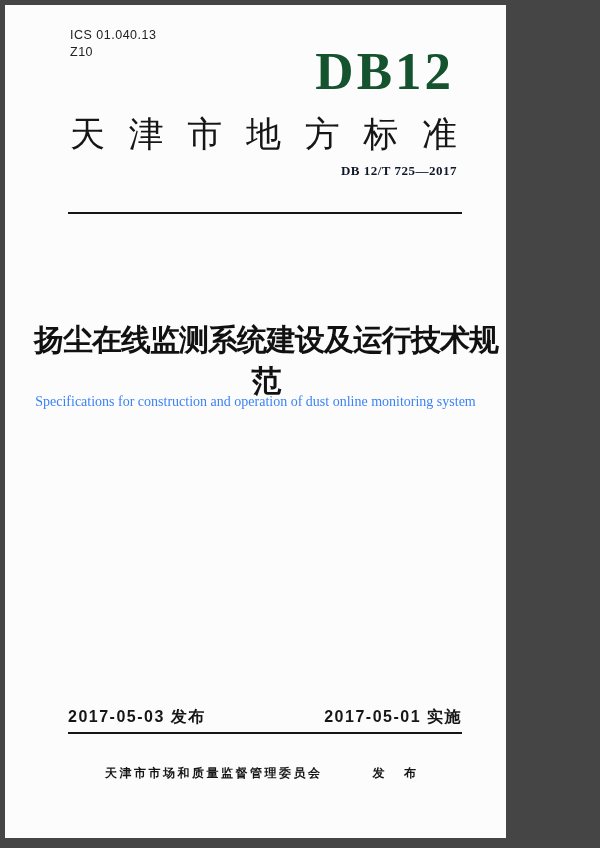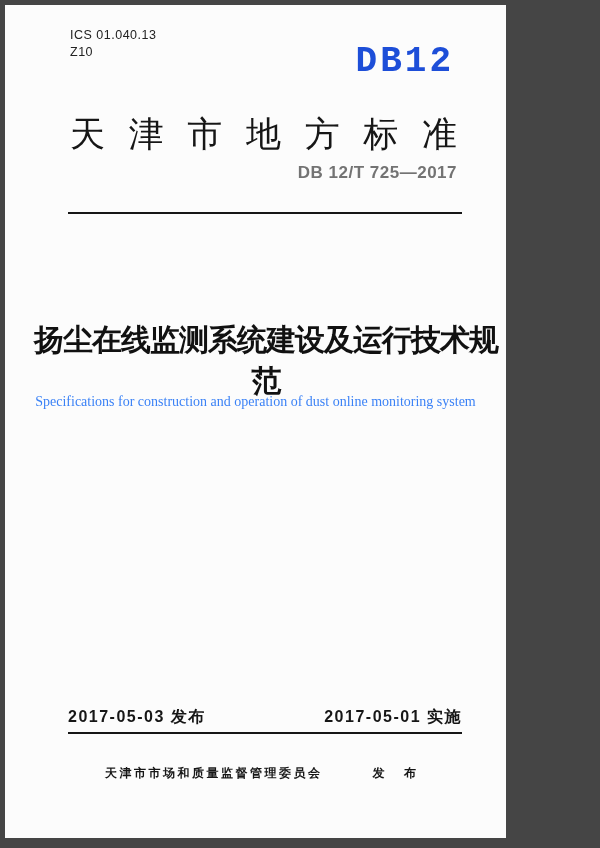--- a/index.html
+++ b/index.html
@@ -23,39 +23,39 @@
   }
 
   .ics-block{
     position:absolute;left:65px;top:22px;
     font-size:12.5px;line-height:17px;
     letter-spacing:0.5px;
     color:#222;
   }
   .logo{
     position:absolute;right:52px;top:36px;
-    font-family:Liberation Mono, monospace;
+    font-family:Liberation Serif, serif;
     font-weight:bold;
-    font-size:36px;
+    font-size:53px;
     letter-spacing:3px;
-    color:#1d4ed8;
+    color:#14532d;
   }
   .std-type{
     position:absolute;left:65px;right:49px;top:106px;
     display:flex;justify-content:space-between;
     font-size:35px;
     color:#161616;
   }
   .std-no{
     position:absolute;right:49px;top:158px;
-    font-family:Liberation Sans, sans-serif;
+    font-family:Liberation Serif, serif;
     font-weight:bold;
-    font-size:17px;
+    font-size:13px;
     letter-spacing:0.5px;
-    color:#737373;
+    color:#0f172a;
   }
   .rule{
     position:absolute;left:63px;right:44px;
     height:2px;background:#161616;
   }
   .rule-top{top:207px;}
   .rule-bottom{top:727px;height:2px;}
   .title-cn{
     position:absolute;left:0;right:0;top:315px;
     text-align:center;

